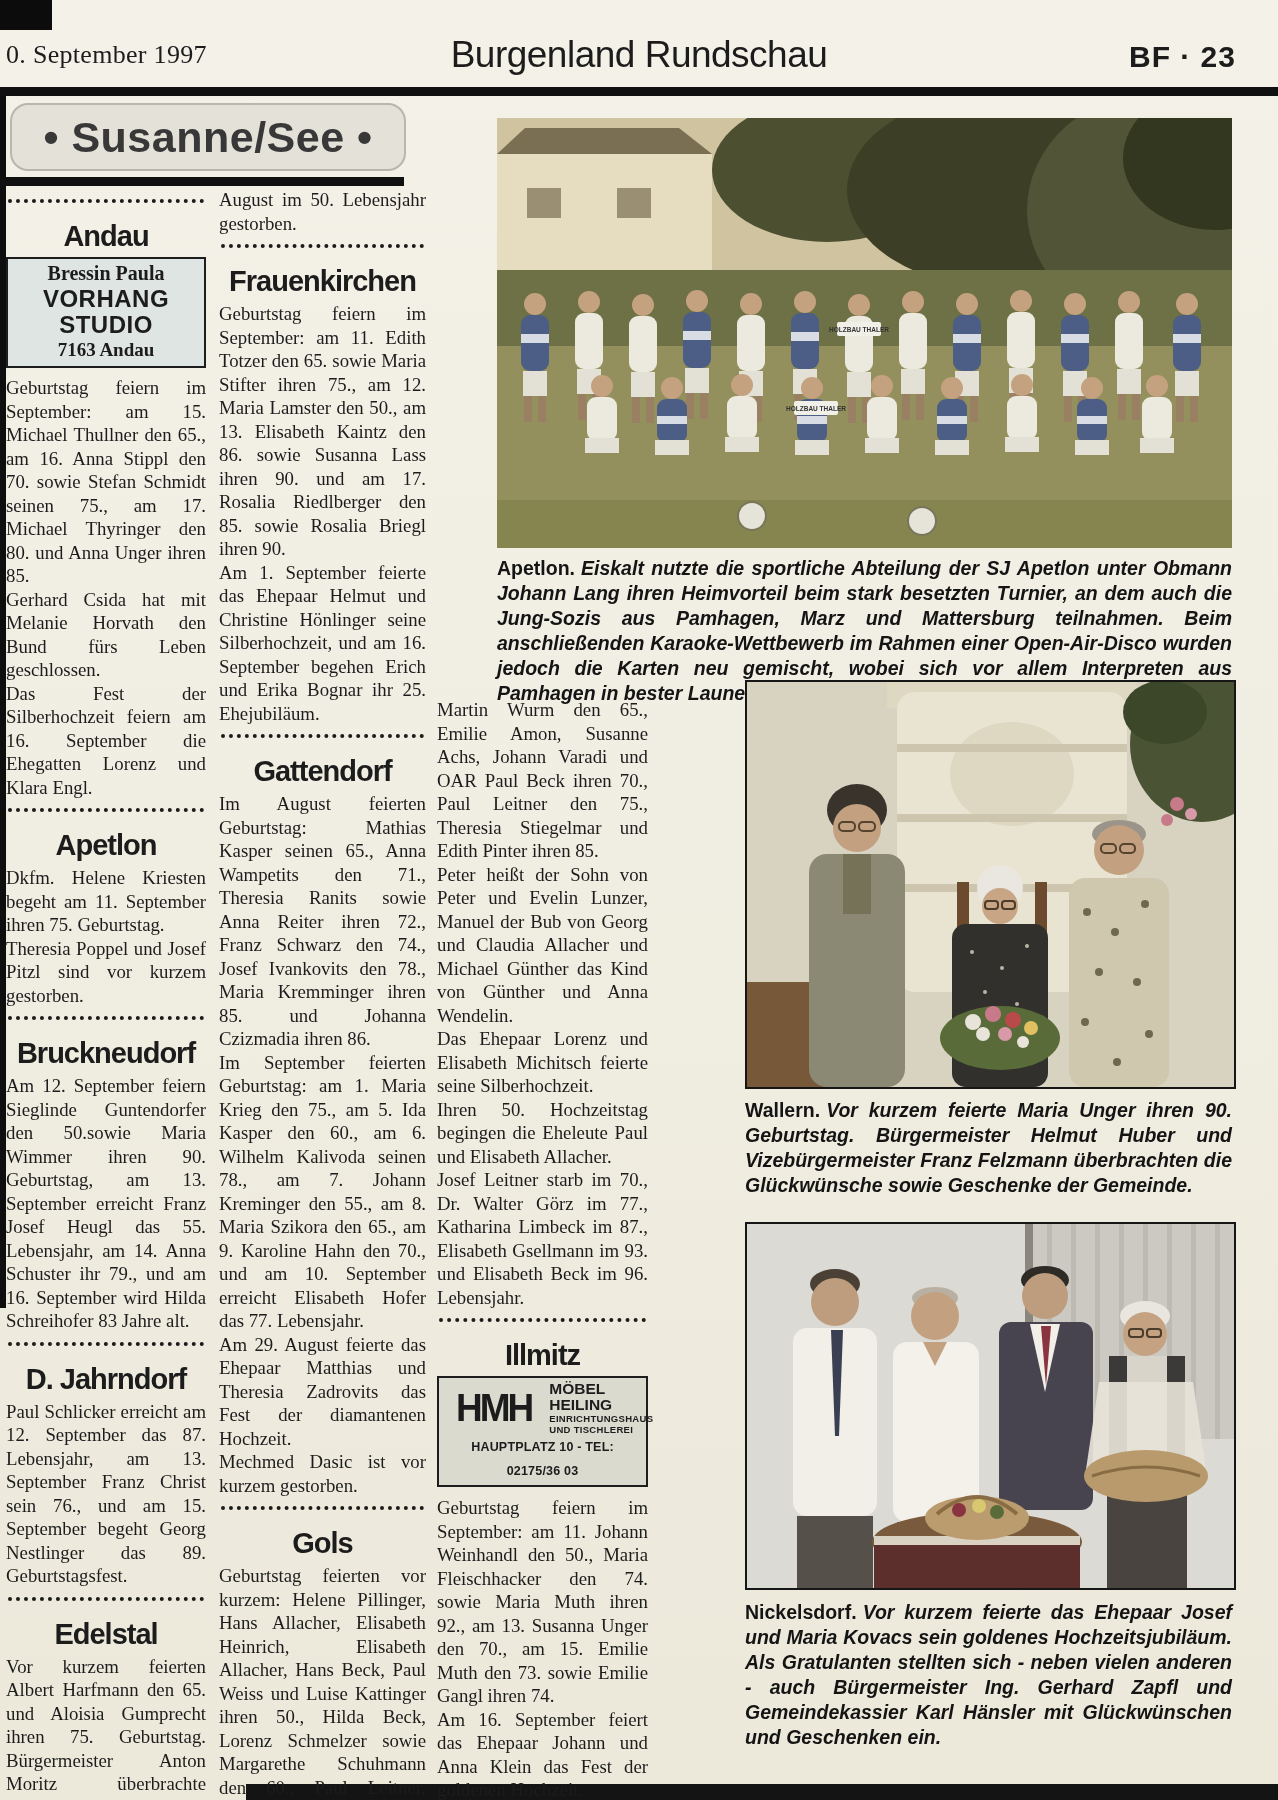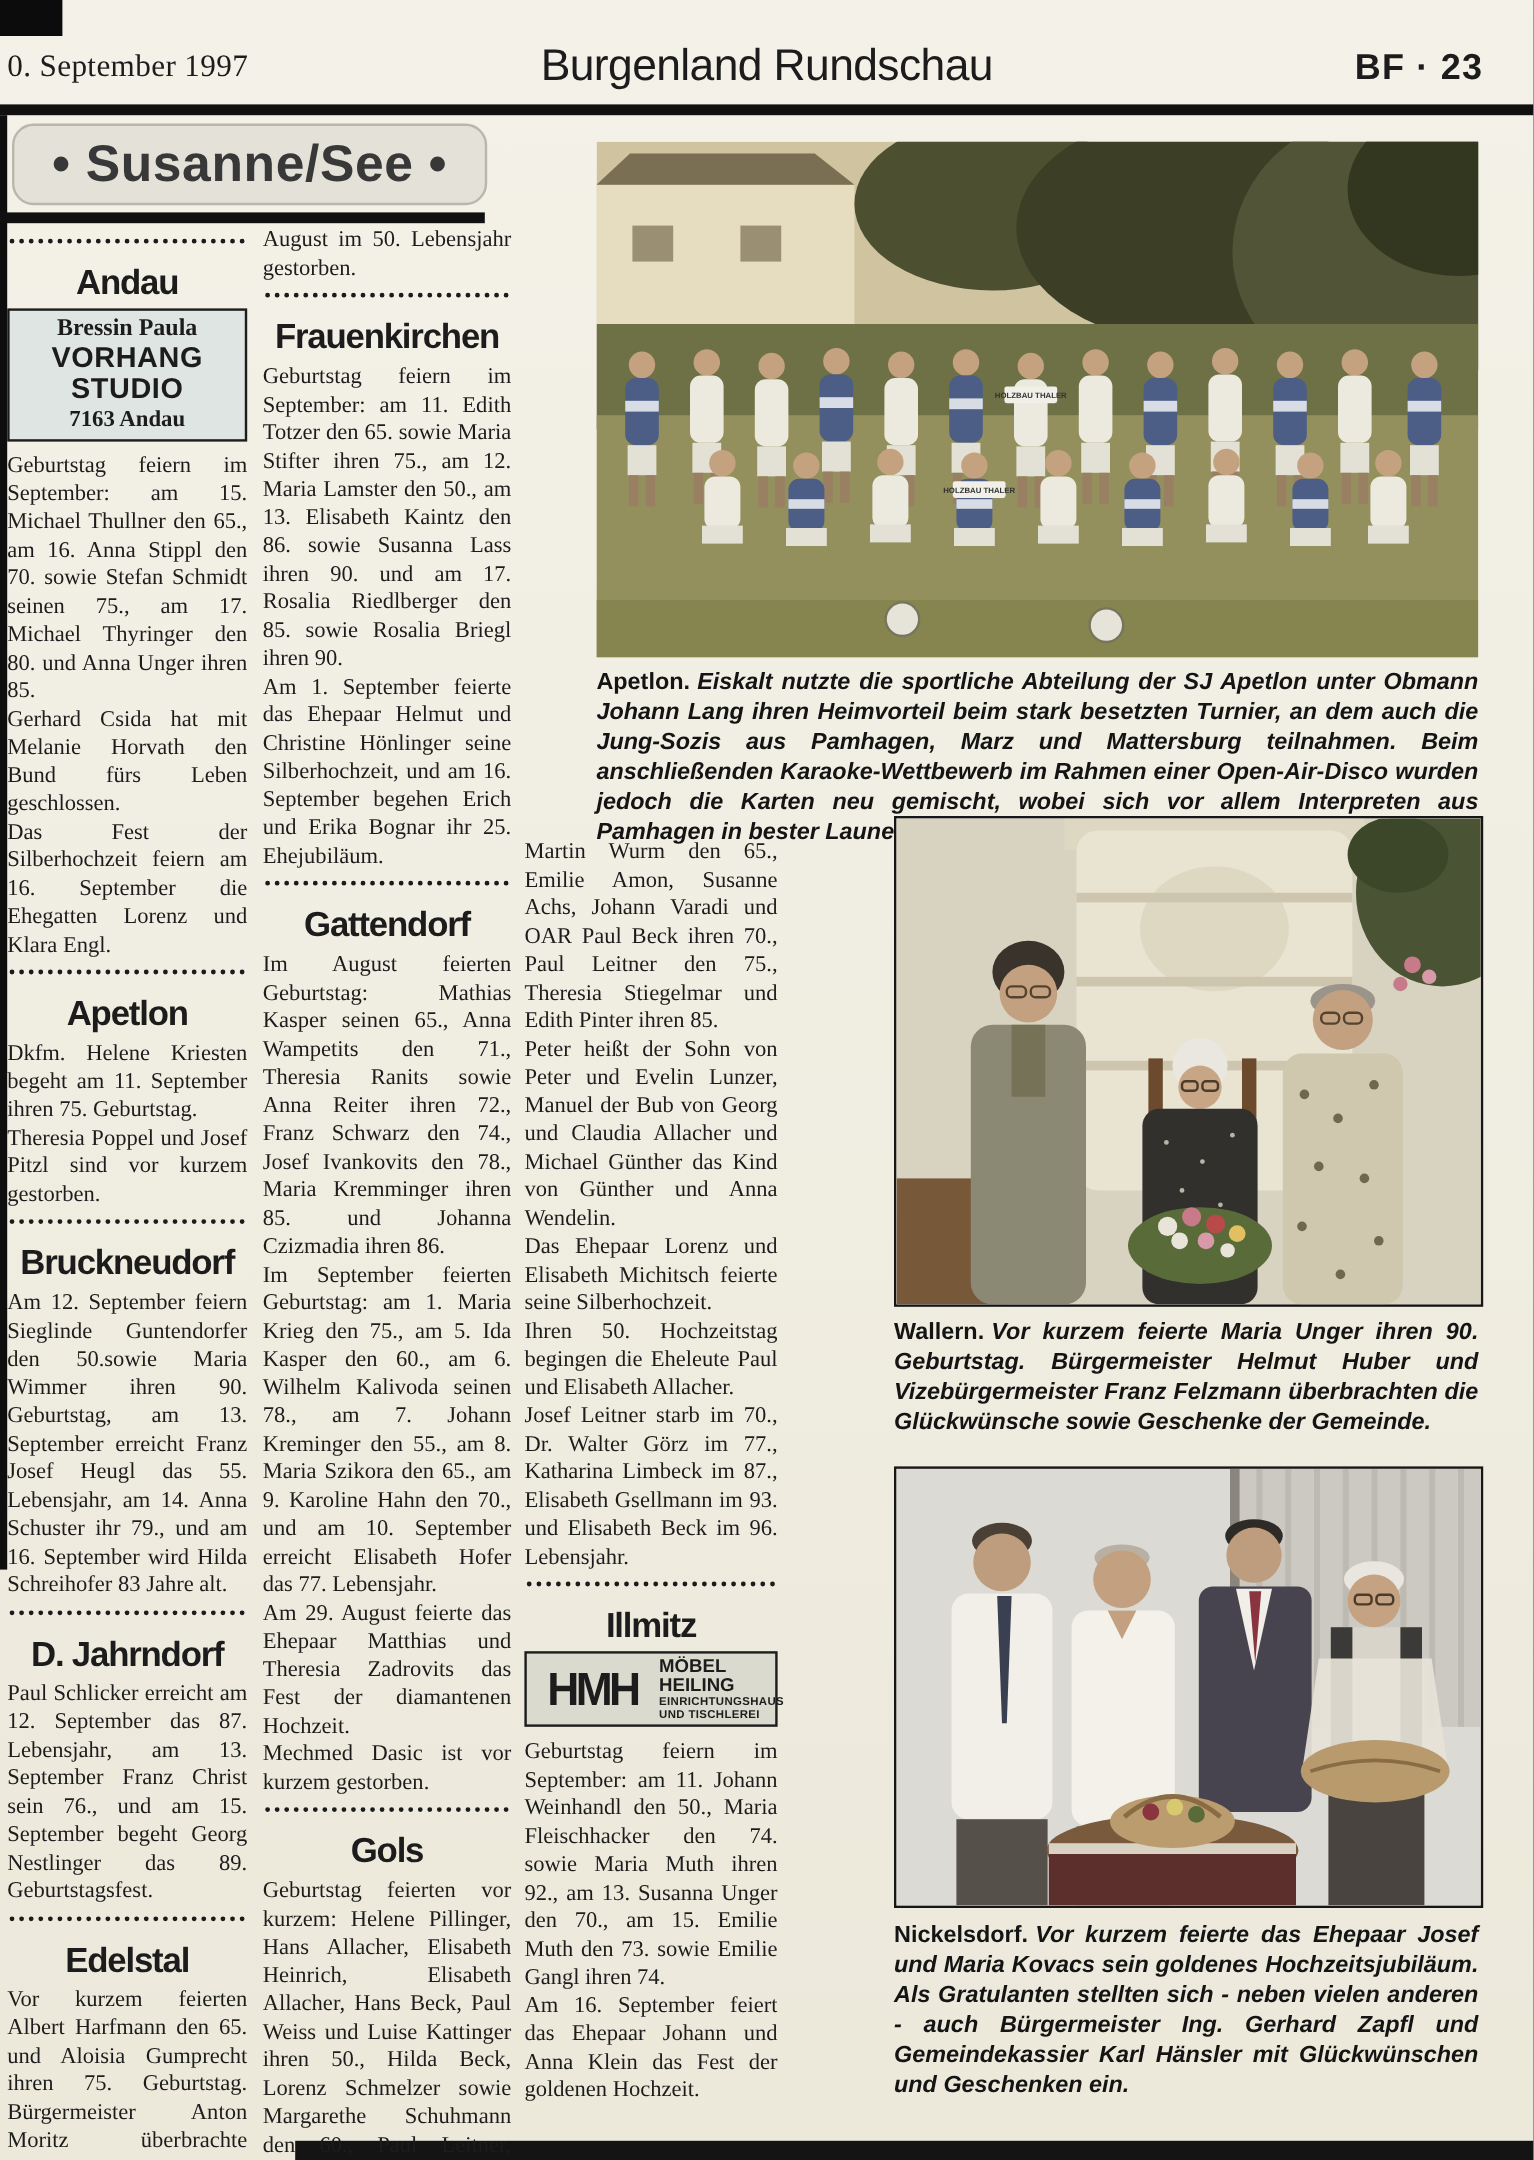--- a/index.html
+++ b/index.html
@@ -129,20 +129,21 @@
     <div class="heading">Illmitz</div>
     <div class="hmh-ad">
       <div class="hmh-row">
         <div class="hmh-logo">HMH</div>
         <div>
           <div class="hmh-name">MÖBEL HEILING</div>
           <div class="hmh-sub">EINRICHTUNGSHAUS</div>
           <div class="hmh-sub">UND TISCHLEREI</div>
         </div>
       </div>
+      <div class="hmh-addr">HAUPTPLATZ 10 - TEL: 02175/36 03</div>
     </div>
     <div class="body">Geburtstag feiern im September: am 11. Johann Weinhandl den 50., Maria Fleischhacker den 74. sowie Maria Muth ihren 92., am 13. Susanna Unger den 70., am 15. Emilie Muth den 73. sowie Emilie Gangl ihren 74.
 Am 16. September feiert das Ehepaar Johann und Anna Klein das Fest der goldenen Hochzeit.</div>
   </div>
 
   <div class="photo" style="left:497px;top:118px;width:735px;height:430px;">
     <svg viewBox="0 0 735 430" preserveAspectRatio="none">
       <rect width="735" height="430" fill="#cfc3a0"></rect>
       <rect x="0" y="36" width="215" height="122" fill="#e6ddc1"></rect>
       <polygon points="0,36 215,36 182,10 28,10" fill="#7a6f52"></polygon>

